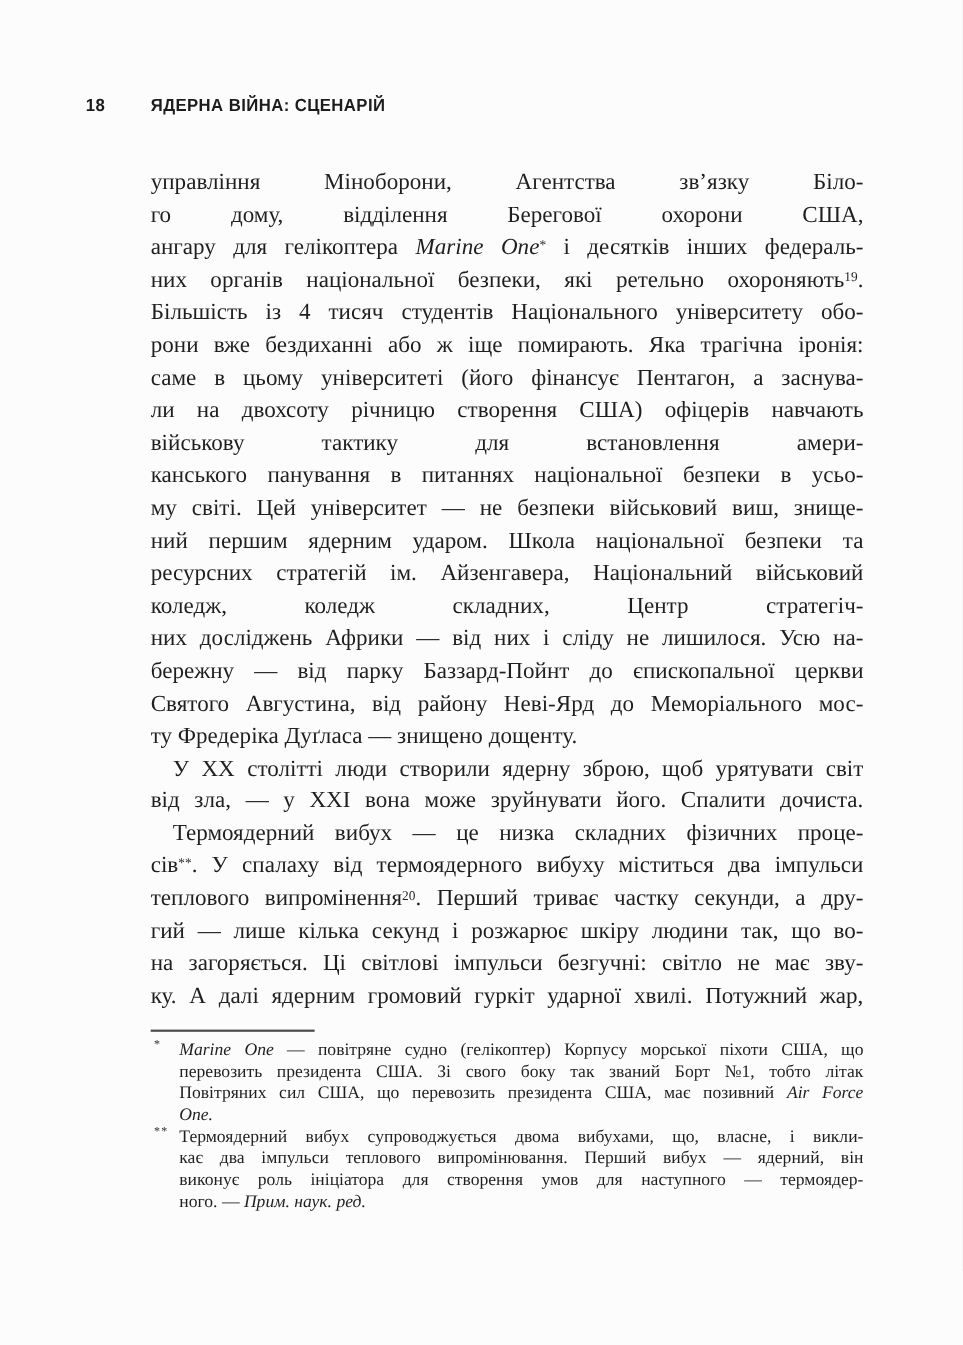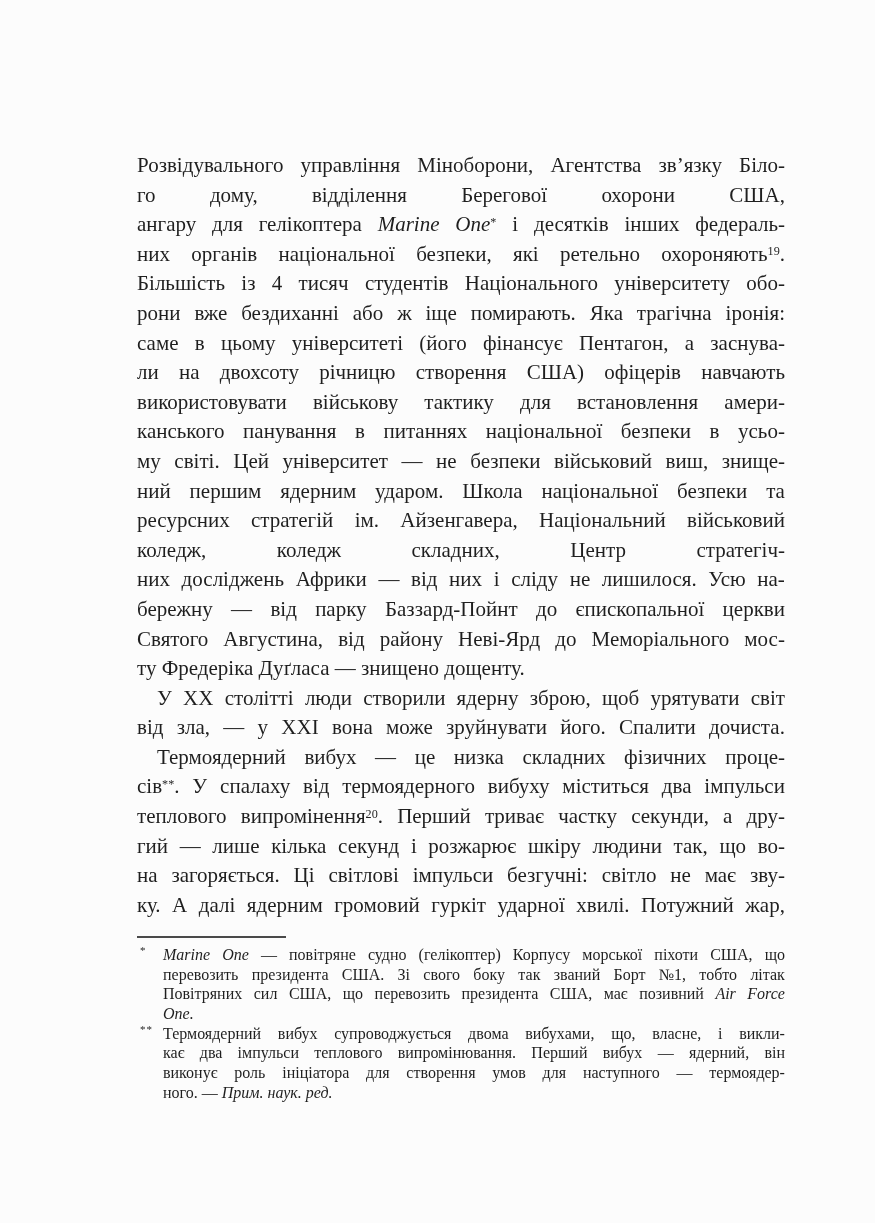--- a/index.html
+++ b/index.html
@@ -62,24 +62,27 @@
   .fmark{
     position:absolute;left:3px;top:-1px;
     font-size:11px;letter-spacing:1px;
   }
 </style>
 </head>
 <body>
 
 <div class="page">
 
+  <div class="runhead">
+    <span class="pnum">18</span>
+    <span class="rtitle">ЯДЕРНА ВІЙНА: СЦЕНАРІЙ</span>
+  </div>
 
   <div class="bodytext">
       <div class="tline">
-        <span class="w"><span>Розвідувального</span></span>
         <span class="w"><span>управління</span></span>
         <span class="w"><span>Міноборони,</span></span>
         <span class="w"><span>Агентства</span></span>
         <span class="w"><span>зв’язку</span></span>
         <span class="w"><span>Біло-</span></span>
       </div>
       <div class="tline">
         <span class="w"><span>го</span></span>
         <span class="w"><span>дому,</span></span>
         <span class="w"><span>відділення</span></span>
@@ -144,21 +147,20 @@
         <span class="w"><span>ли</span></span>
         <span class="w"><span>на</span></span>
         <span class="w"><span>двохсоту</span></span>
         <span class="w"><span>річницю</span></span>
         <span class="w"><span>створення</span></span>
         <span class="w"><span>США)</span></span>
         <span class="w"><span>офіцерів</span></span>
         <span class="w"><span>навчають</span></span>
       </div>
       <div class="tline">
-        <span class="w"><span>використовувати</span></span>
         <span class="w"><span>військову</span></span>
         <span class="w"><span>тактику</span></span>
         <span class="w"><span>для</span></span>
         <span class="w"><span>встановлення</span></span>
         <span class="w"><span>амери-</span></span>
       </div>
       <div class="tline">
         <span class="w"><span>канського</span></span>
         <span class="w"><span>панування</span></span>
         <span class="w"><span>в</span></span>

